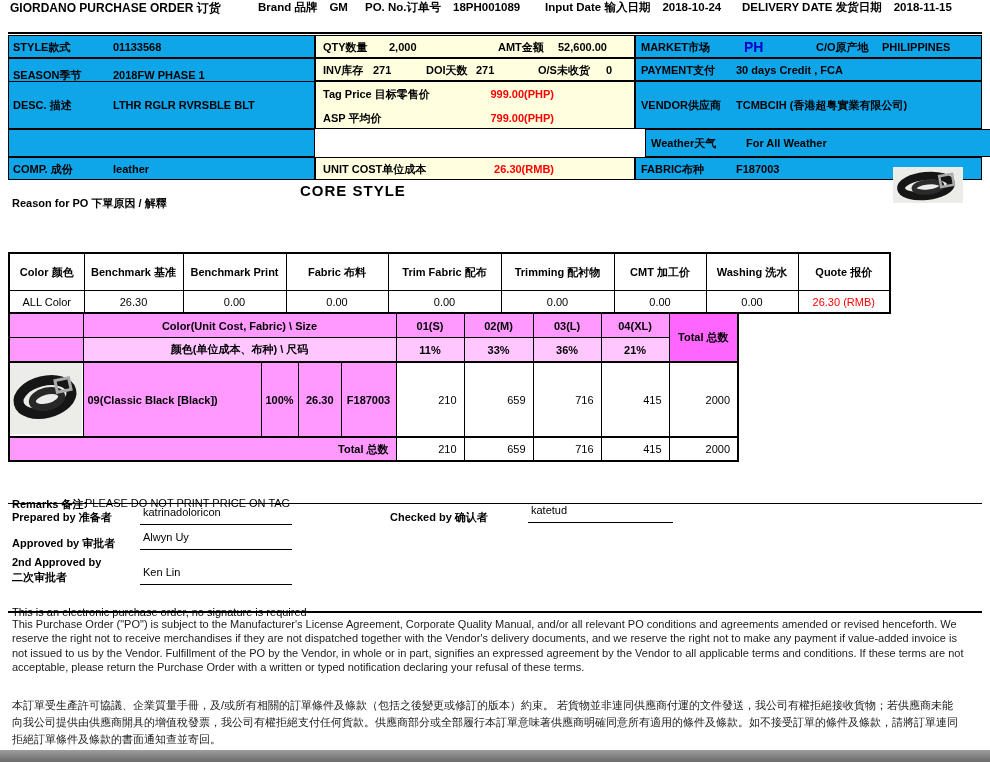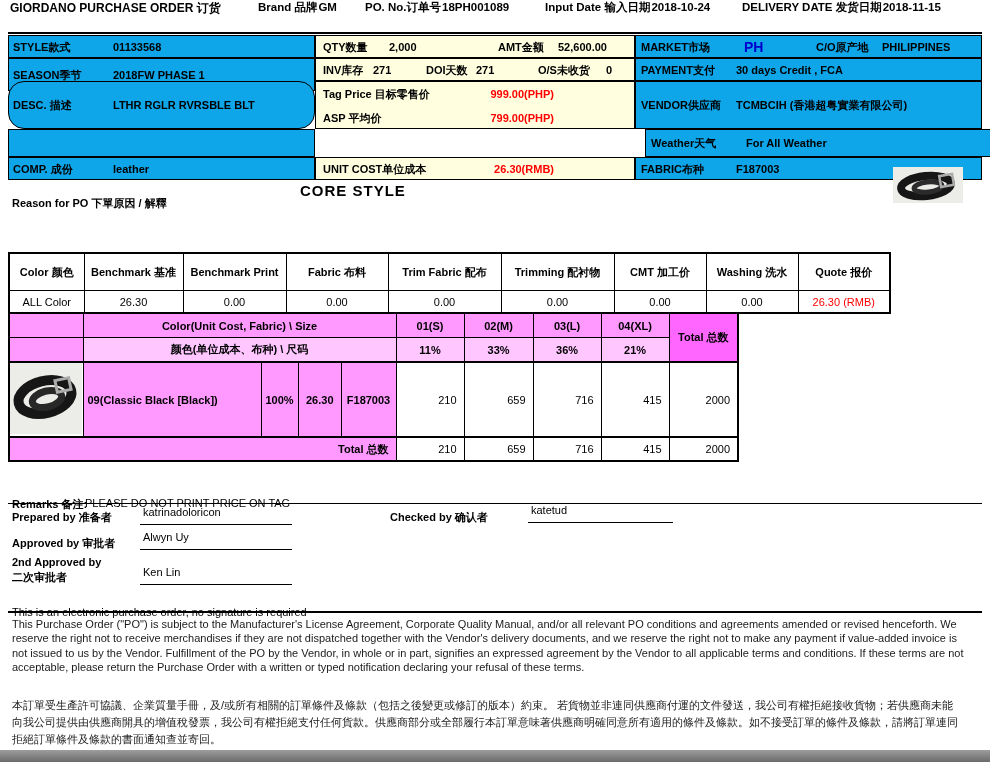--- a/index.html
+++ b/index.html
@@ -4,21 +4,21 @@
 <style>
   html,body{margin:0;padding:0;background:#fff;}
   .page{position:relative;width:990px;height:762px;background:#fff;overflow:hidden;
         font-family:"Liberation Sans","DejaVu Sans",sans-serif;font-size:11px;color:#000;}
   .abs{position:absolute;}
   .b{font-weight:bold;}
   .nw{white-space:nowrap;margin-top:10px;}
   .hline{position:absolute;background:#000;height:1px;}
   
   .hgroup{position:absolute;top:0;font-weight:bold;font-size:11.5px;white-space:nowrap;}
-  .hgroup .val{margin-left:1px;}
+  .hgroup .val{margin-left:12px;}
   
   .cell{position:absolute;border:1px solid #000;box-sizing:border-box;}
   .yellow{background:#0ea5e9;}
   .cream{background:#FFFFE0;}
   .cl{position:absolute;top:50%;transform:translateY(-50%);font-weight:bold;white-space:nowrap;}
   .subrow{position:absolute;left:0;right:0;height:24px;}
   .subrow .cl{top:50%;}
   .red{color:#FF0000;}
   .blue{color:#0000CC;font-size:14px;margin-left:8px;}
   .rv{position:absolute;top:50%;transform:translateY(-50%);right:80px;width:130px;
@@ -104,21 +104,21 @@
     <span class="cl" style="left:110px;">DOI天数</span>
     <span class="cl" style="left:160px;">271</span>
     <span class="cl" style="left:222px;">O/S未收货</span>
     <span class="cl" style="left:290px;">0</span>
   </div>
   <div class="cell yellow" style="left:635px;top:58px;width:347px;height:23px;">
     <span class="cl" style="left:5px;">PAYMENT支付</span>
     <span class="cl" style="left:100px;">30 days Credit , FCA</span>
   </div>
 
-  <div class="cell yellow" style="left:8px;top:81px;width:307px;height:48px;border-radius:16px;">
+  <div class="cell yellow" style="left:8px;top:81px;width:307px;height:48px;">
     <span class="cl" style="left:4px;">DESC. 描述</span>
     <span class="cl" style="left:104px;">LTHR RGLR RVRSBLE BLT</span>
   </div>
   <div class="cell cream" style="left:315px;top:81px;width:320px;height:48px;">
     <div class="subrow" style="top:0;">
       <span class="cl" style="left:7px;">Tag Price 目标零售价</span>
       <span class="rv red">999.00(PHP)</span>
     </div>
     <div class="subrow" style="top:24px;">
       <span class="cl" style="left:7px;">ASP 平均价</span>

